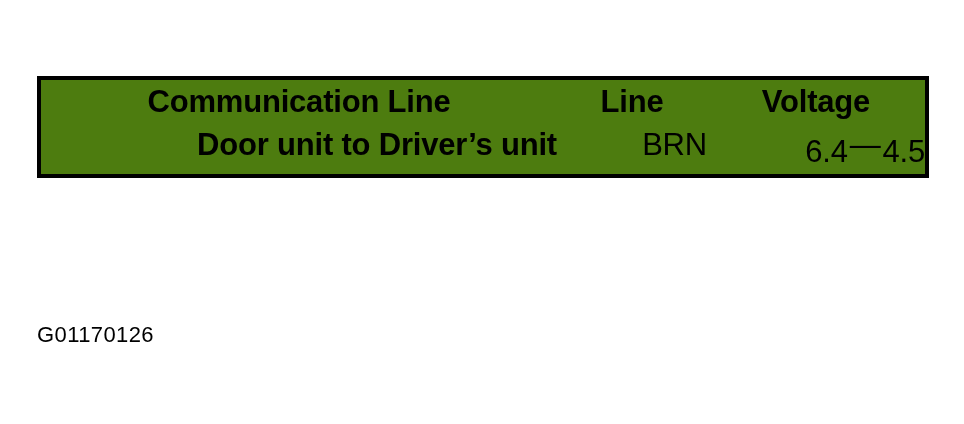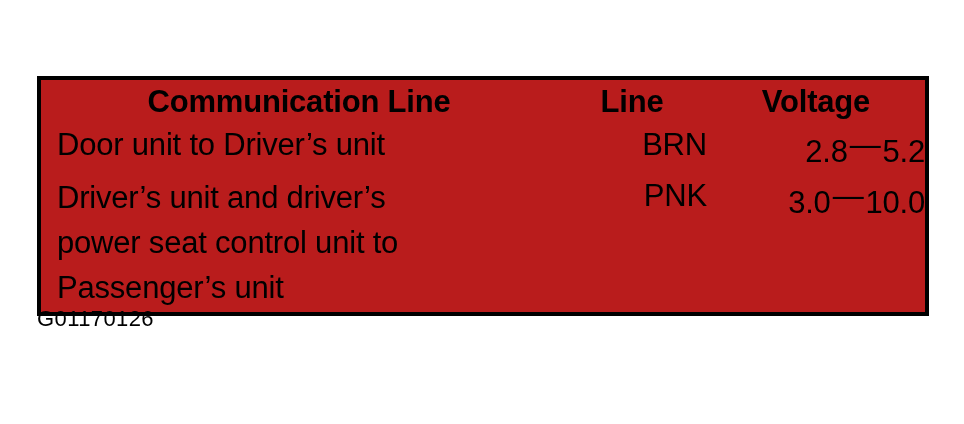--- a/index.html
+++ b/index.html
@@ -40,21 +40,21 @@
   #spec-table col.col-line    { width: 518px; }  
   #spec-table col.col-wire    { width: 150px; }  
   #spec-table col.col-voltage { width: 220px; }  
 
   #spec-table td,
   #spec-table th {
     border: 0;
     padding: 0;
     margin: 0;
     vertical-align: top;
-    background: #b91c1c;
+    background: #4d7c0f;
   }
 
   
   .cell-line {
     border-right: 3px solid #000000;
   }
   .cell-wire {
     border-right: 3px solid #000000;
   }
 
@@ -88,22 +88,23 @@
   }
 
   .txt-head {
     font-weight: bold;
     text-align: center;
     font-size: 31px;
     line-height: 43px;
   }
 
   .txt-left {
-    text-align: left;
+    text-align: right;
     padding-left: 16px;
+    font-weight: bold;
   }
 
   .txt-center {
     text-align: right;
   }
 
   .multiline {
     white-space: normal;
     line-height: 45px;
     padding-top: 1px;
@@ -116,21 +117,21 @@
   .dash {
     display: inline-block;
     vertical-align: 0.22em;
     padding: 0 2px;
   }
 
   
   #figure-caption {
     position: absolute;
     left: 37px;
-    top: 306px;
+    top: 322px;
     font-size: 22px;
     line-height: 26px;
     letter-spacing: 0.4px;
     white-space: nowrap;
     color: #000000;
   }
 </style>
 </head>
 <body>
 
@@ -157,36 +158,21 @@
     </thead>
     <tbody>
       <tr class="row-body-1">
         <td class="cell cell-line">
           <span class="txt txt-left">Door unit to Driver’s unit</span>
         </td>
         <td class="cell cell-wire">
           <span class="txt txt-center">BRN</span>
         </td>
         <td class="cell cell-voltage">
-          <span class="txt txt-center"><span>2.8</span><span class="dash">—</span><span>5.2</span></span>
-        </td>
-      </tr>
-      <tr class="row-body-2">
-        <td class="cell cell-line">
-          <span class="txt txt-left multiline">
-            <span class="ml-line">Driver’s unit and driver’s</span>
-            <span class="ml-line">power seat control unit to</span>
-            <span class="ml-line">Passenger’s unit</span>
-          </span>
-        </td>
-        <td class="cell cell-wire">
-          <span class="txt txt-center">PNK</span>
-        </td>
-        <td class="cell cell-voltage">
-          <span class="txt txt-center"><span>3.0</span><span class="dash">—</span><span>10.0</span></span>
+          <span class="txt txt-center"><span>6.4</span><span class="dash">—</span><span>4.5</span></span>
         </td>
       </tr>
     </tbody>
   </table>
 
   <div id="figure-caption">G01170126</div>
 
 </div>
 
 </body></html>

